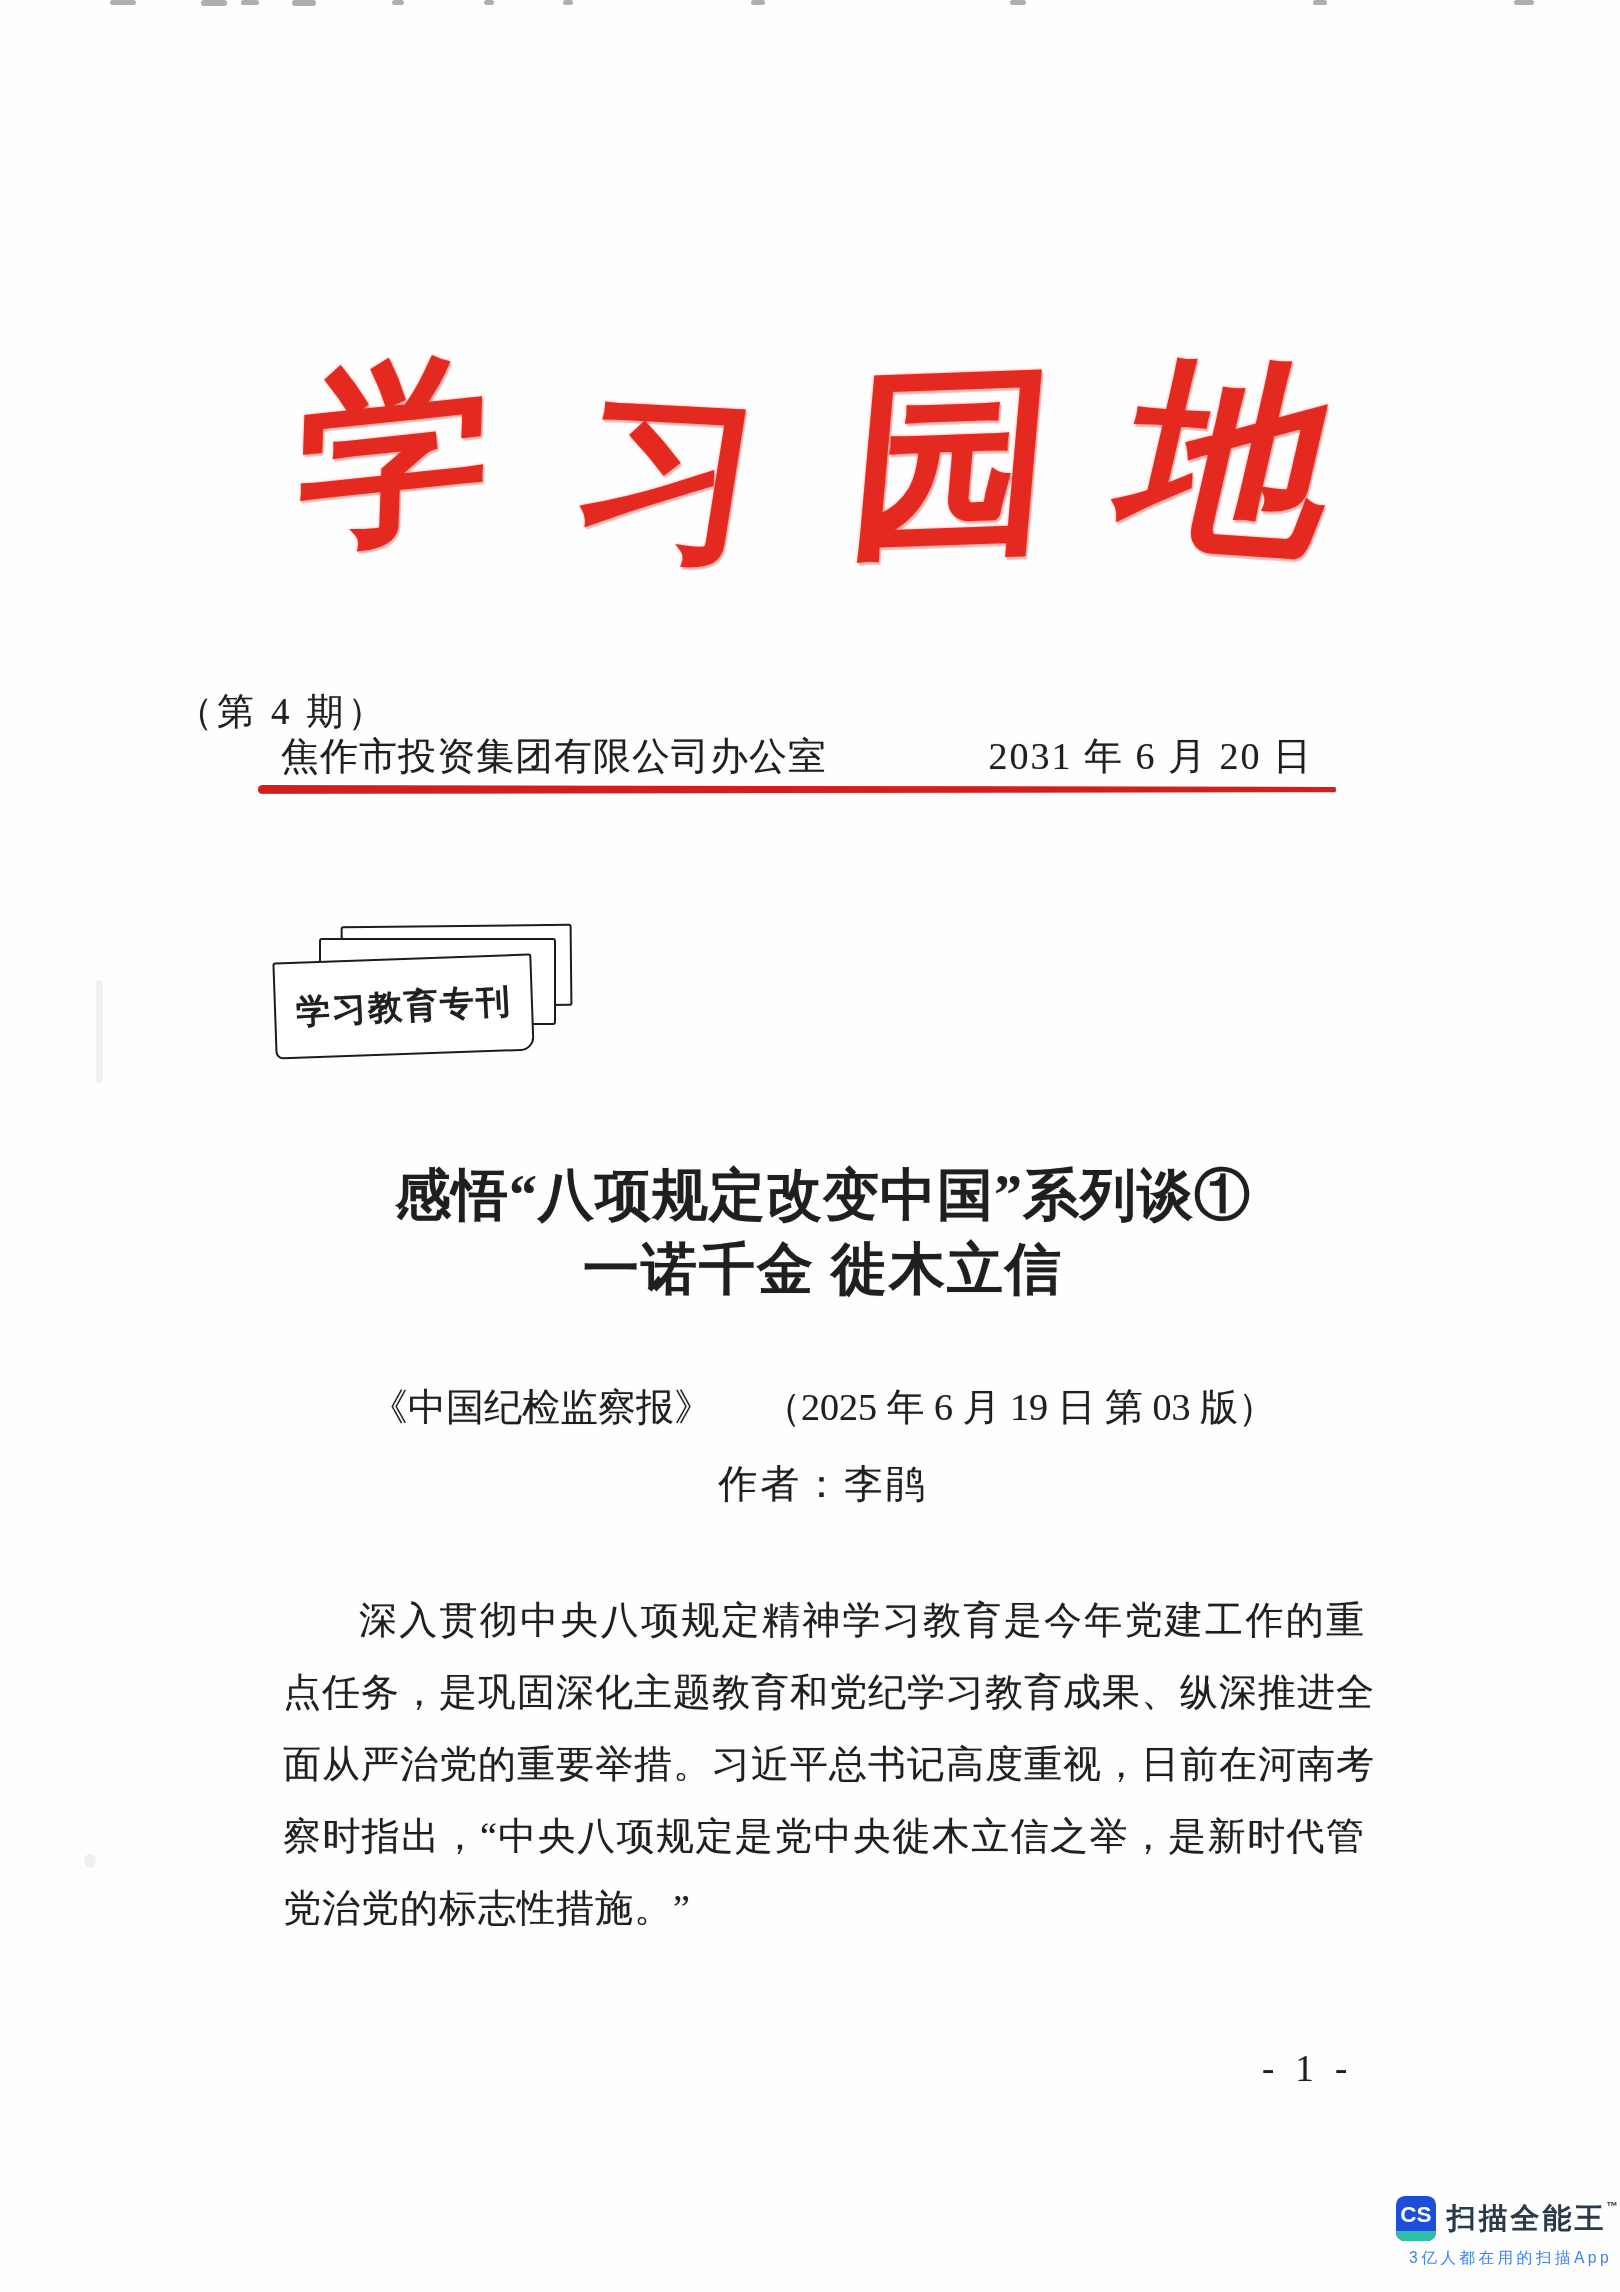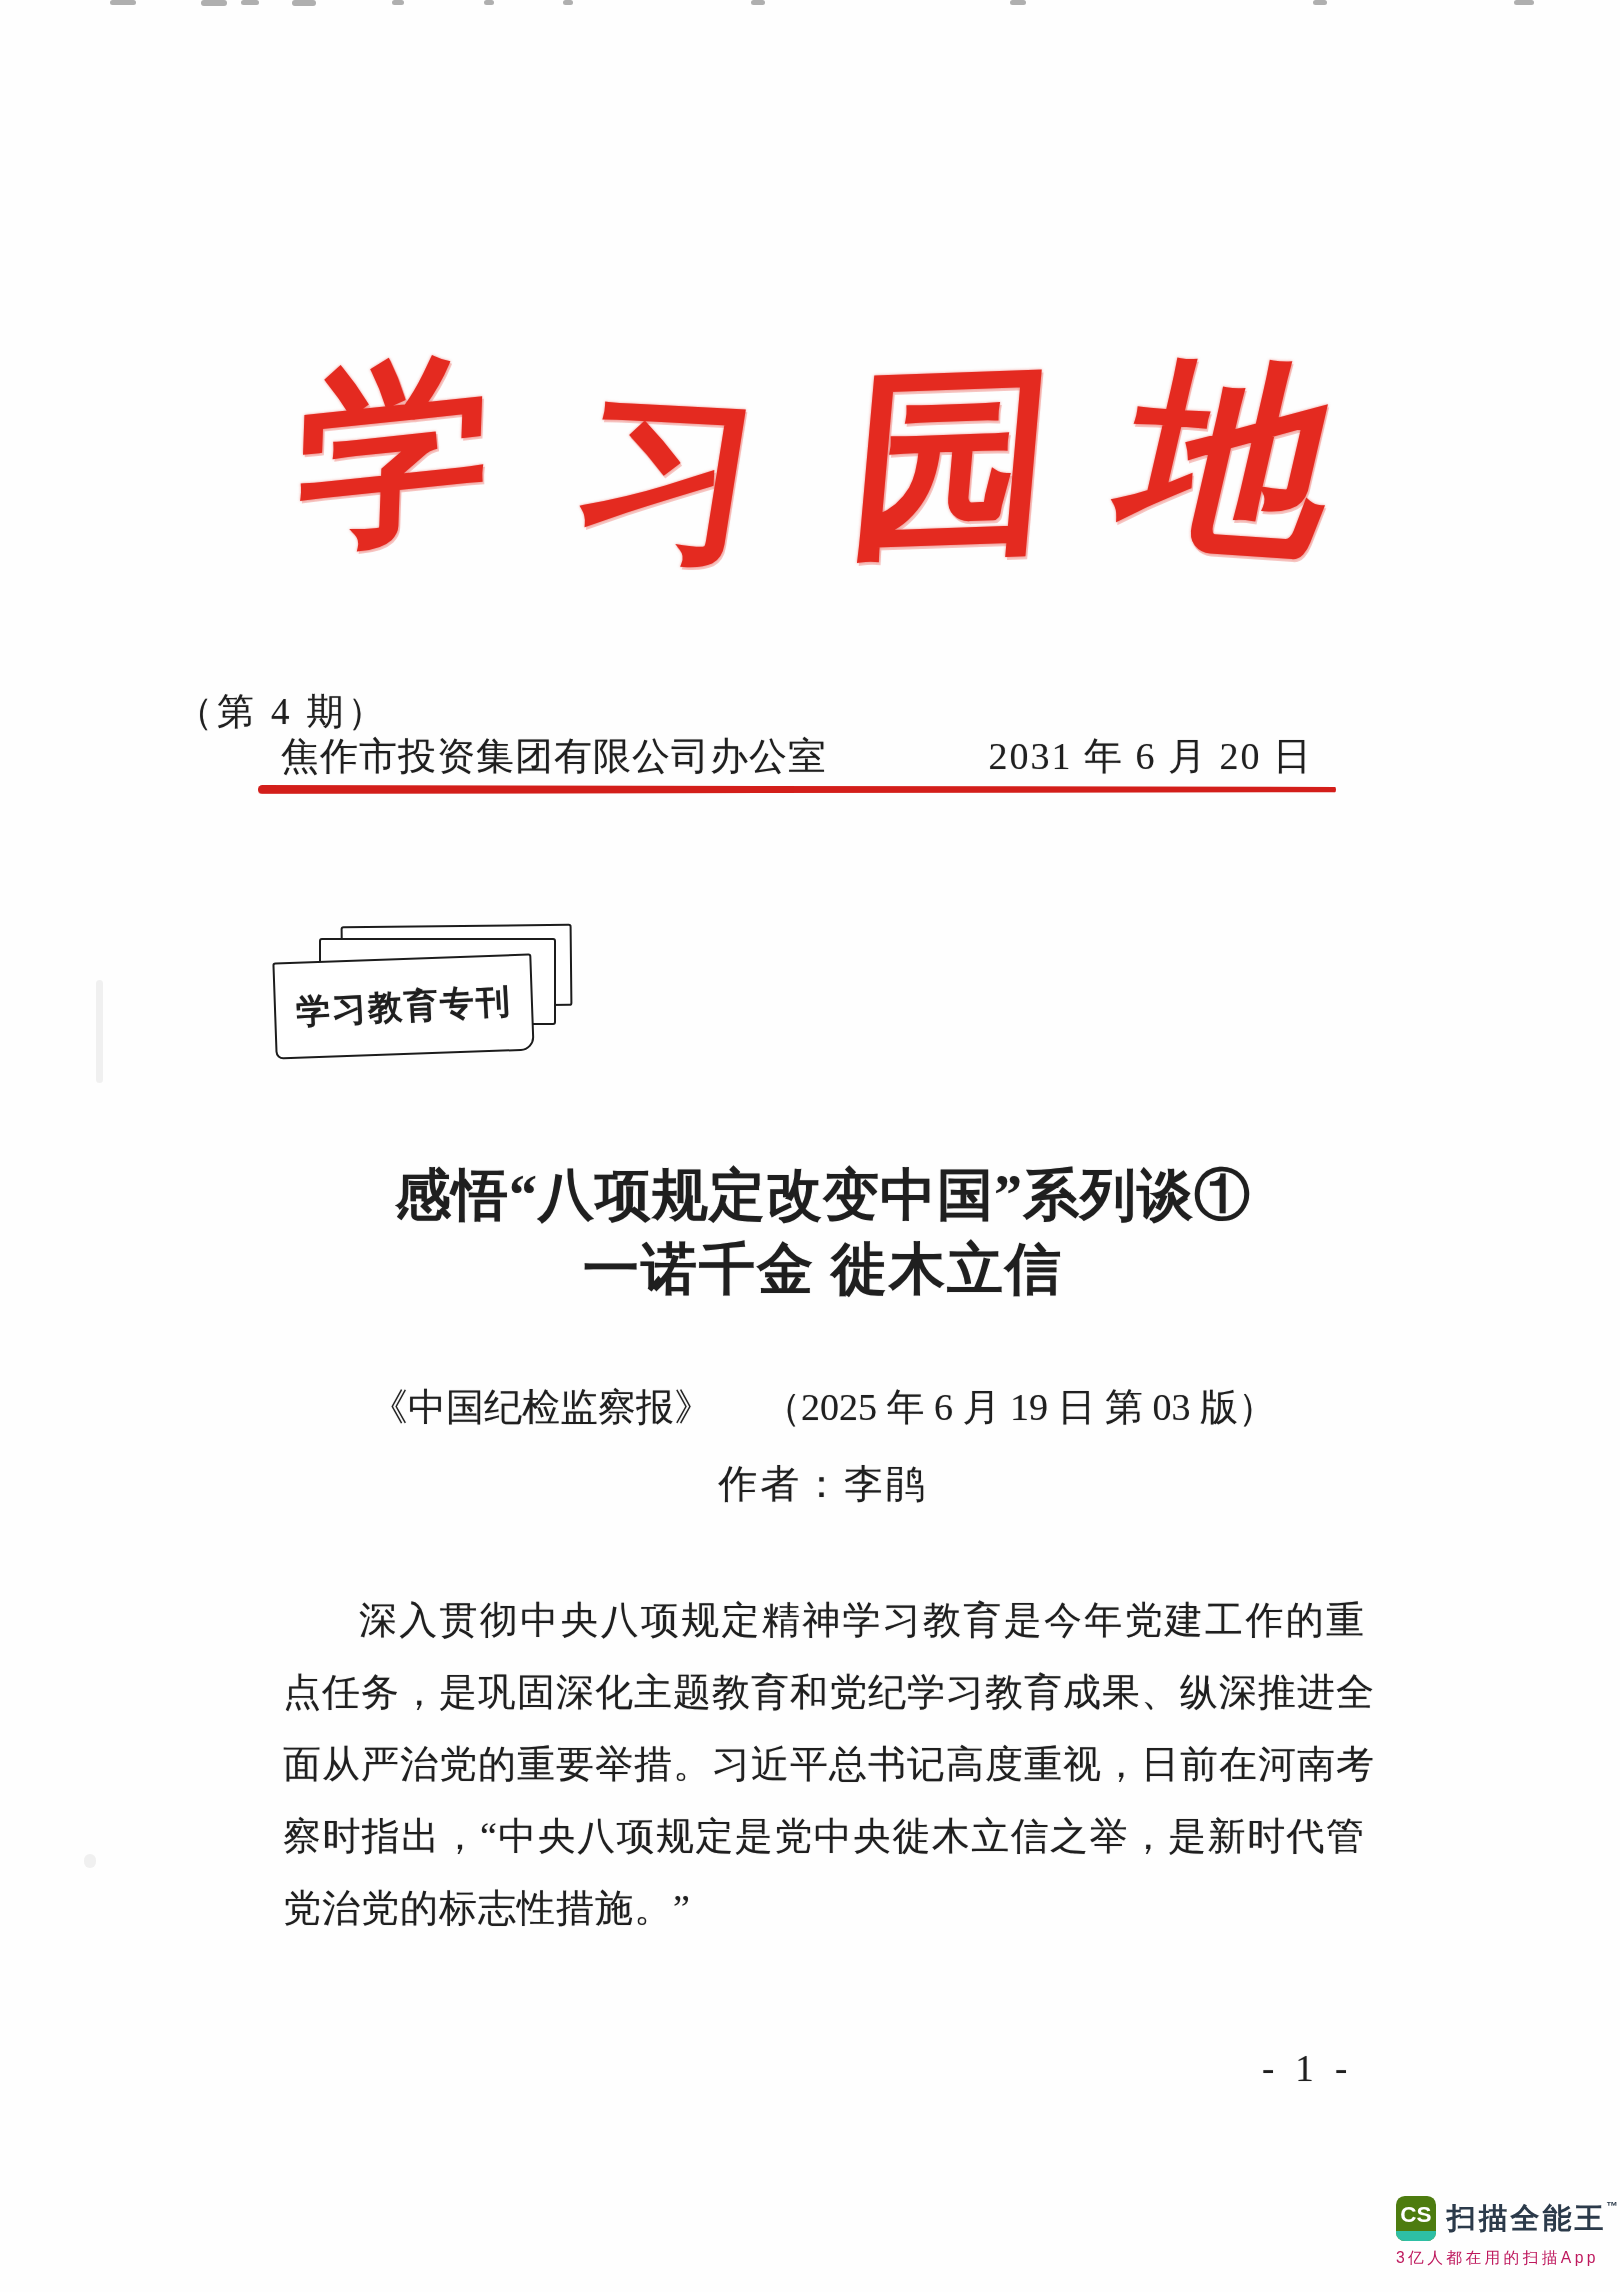--- a/index.html
+++ b/index.html
@@ -74,29 +74,29 @@
   .body-line.indent{text-indent:2em;}
   .body-line.last{text-align-last:left;}
 
   .page-number{left:1262px;top:2047px;font-size:37px;letter-spacing:5.9px;}
 
   
   .wm{left:1396px;top:2196px;width:216px;
       font-family:"Liberation Sans","DejaVu Sans",sans-serif;}
   .wm-row{display:flex;align-items:center;gap:10.8px;}
   .wm-logo{
-    width:40px;height:45px;background:#4d7c0f;border-radius:8.8px;
+    width:40px;height:45px;background:#1d4ed8;border-radius:8.8px;
     position:relative;overflow:hidden;display:flex;align-items:center;justify-content:center;
     flex:0 0 auto;
   }
   .wm-logo span{color:#fff;font-weight:bold;font-size:22.5px;margin-top:-7.8px;letter-spacing:0;}
   .wm-logo i{position:absolute;bottom:0;left:0;right:0;height:9.8px;background:#2ebfa5;}
   .wm-name{font-size:29px;font-weight:bold;color:#2b3a4a;letter-spacing:2.9px;white-space:nowrap;}
   .wm-tm{font-size:11.8px;color:#2b3a4a;vertical-align:top;font-weight:bold;}
-  .wm-tagline{margin-top:6.9px;font-size:15.7px;color:#be185d;letter-spacing:3.4px;white-space:nowrap;}
+  .wm-tagline{margin-top:6.9px;font-size:15.7px;color:#3b82f6;letter-spacing:3.4px;white-space:nowrap;text-align:right;}
 </style>
 </head>
 <body>
 
 <div class="smudge" style="left:110px;top:0;width:25.5px;height:4.9px;"></div>
 <div class="smudge" style="left:201px;top:0;width:25.5px;height:5.9px;"></div>
 <div class="smudge" style="left:241px;top:0;width:17.6px;height:4.9px;"></div>
 <div class="smudge" style="left:292px;top:0;width:23.5px;height:5.9px;"></div>
 <div class="smudge" style="left:392px;top:0;width:11.8px;height:4.9px;"></div>
 <div class="smudge" style="left:484px;top:0;width:9.8px;height:4.9px;"></div>

